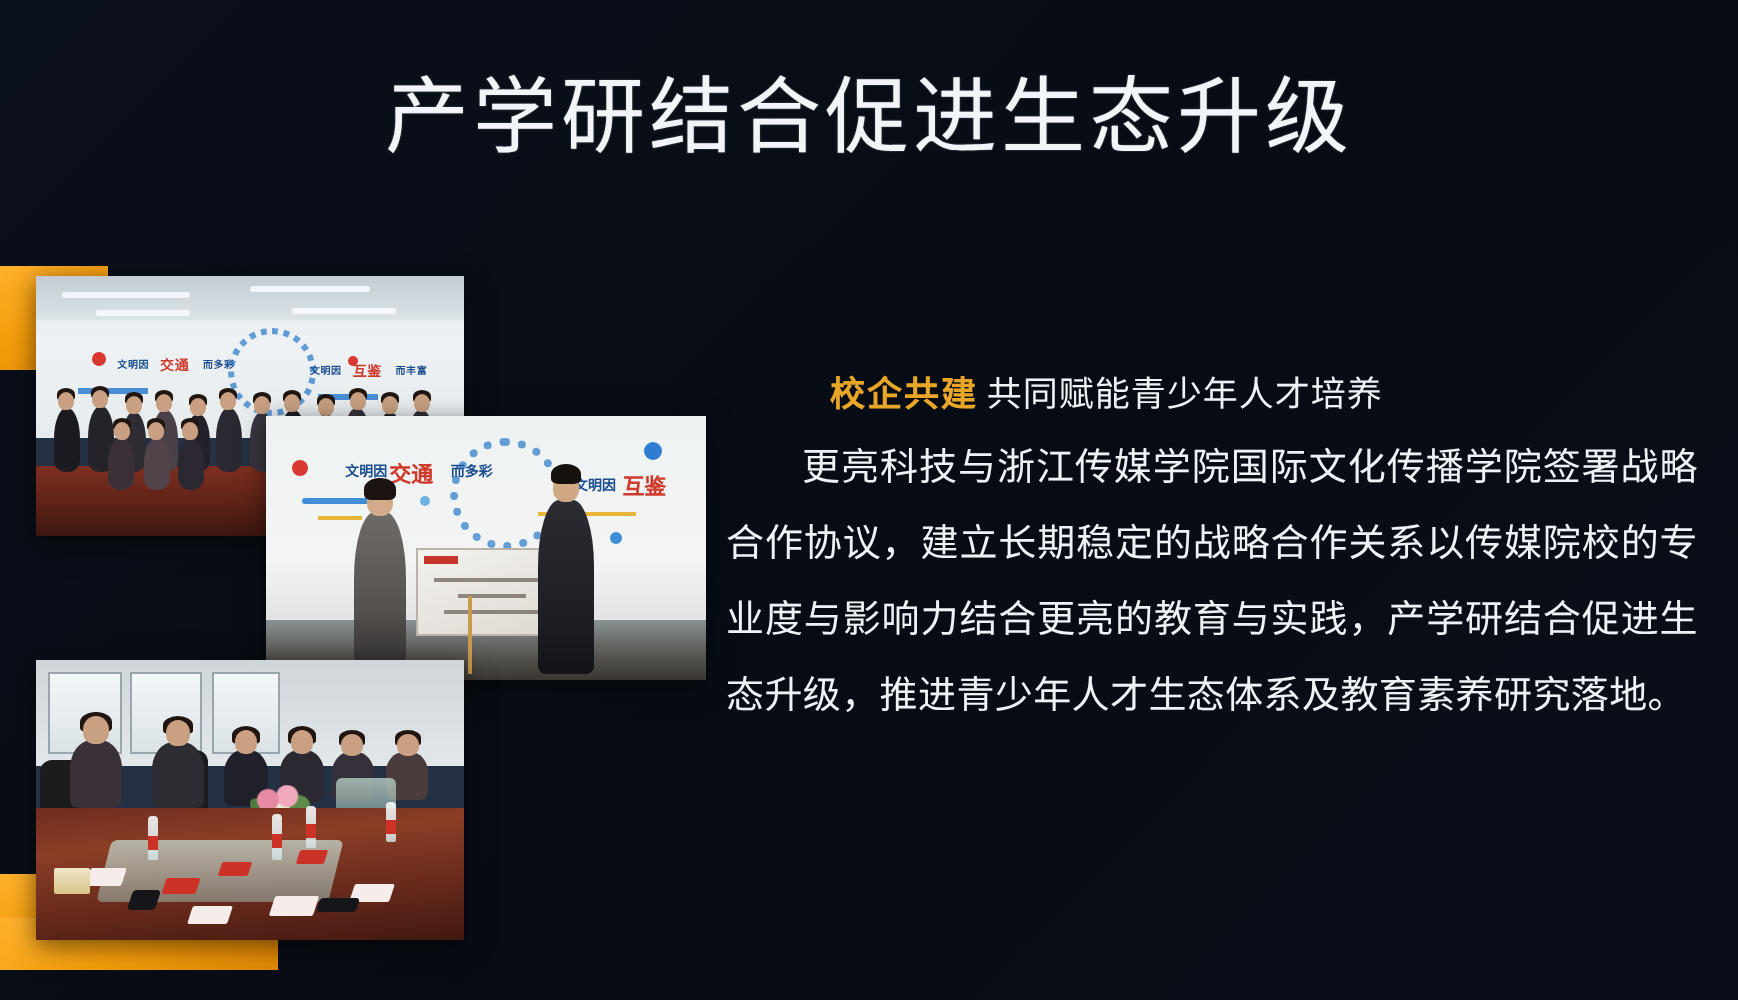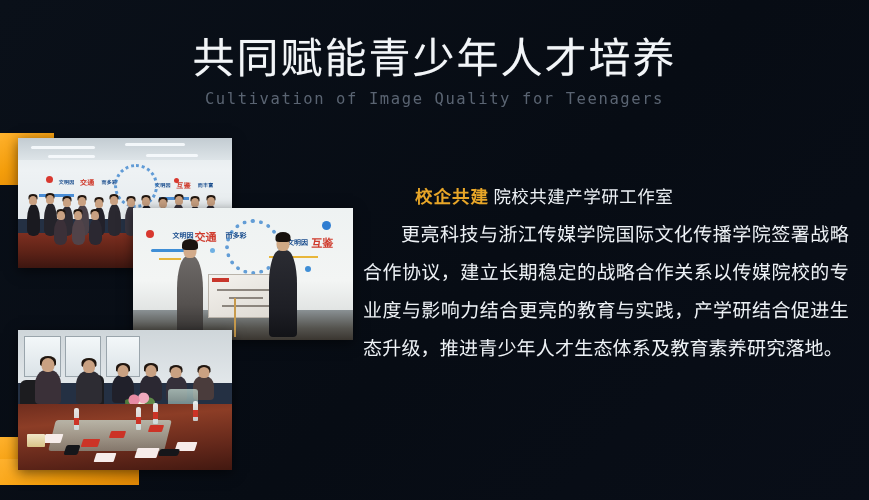--- a/index.html
+++ b/index.html
@@ -362,22 +362,21 @@
 </head>
 <body>
 
 <div id="slide">
 
   <div class="deco-square deco-top"></div>
   <div class="deco-square deco-bottom"></div>
   <div class="deco-square deco-bottom-tail"></div>
 
   <div class="header">
-    <h1 class="title">共同赋能青少年人才培养</h1>
-    <p class="subtitle">Cultivation of Image Quality for Teenagers</p>
+    <h1 class="title">产学研结合促进生态升级</h1>
   </div>
 
   <div class="photo photo-group">
     <div class="photo-inner">
       <div class="p1-wall"></div>
       <div class="p1-ceiling"></div>
       <div class="p1-light" style="left:6%;  top:6%;  width:30%;"></div>
       <div class="p1-light" style="left:50%; top:4%;  width:28%;"></div>
       <div class="p1-light" style="left:14%; top:13%; width:22%;"></div>
       <div class="p1-light" style="left:60%; top:12%; width:24%;"></div>
@@ -565,18 +564,18 @@
 
       <div class="p3-phone" style="left:66%; top:85%; width:20px; height:7px; transform:skewX(-18deg);"></div>
       <div class="p3-phone" style="left:22%; top:82%; width:14px; height:10px; transform:skewX(-18deg);"></div>
       <div class="p3-box" style="left:4%; top:74%; width:18px; height:13px;"></div>
     </div>
   </div>
 
   <div class="copy">
     <p class="copy-heading">
       <span class="hl">校企共建</span>
-      <span class="rest">院校共建产学研工作室</span>
+      <span class="rest">共同赋能青少年人才培养</span>
     </p>
     <p class="copy-body">更亮科技与浙江传媒学院国际文化传播学院签署战略合作协议，建立长期稳定的战略合作关系以传媒院校的专业度与影响力结合更亮的教育与实践，产学研结合促进生态升级，推进青少年人才生态体系及教育素养研究落地。</p>
   </div>
 
 </div>
 
 </body></html>

